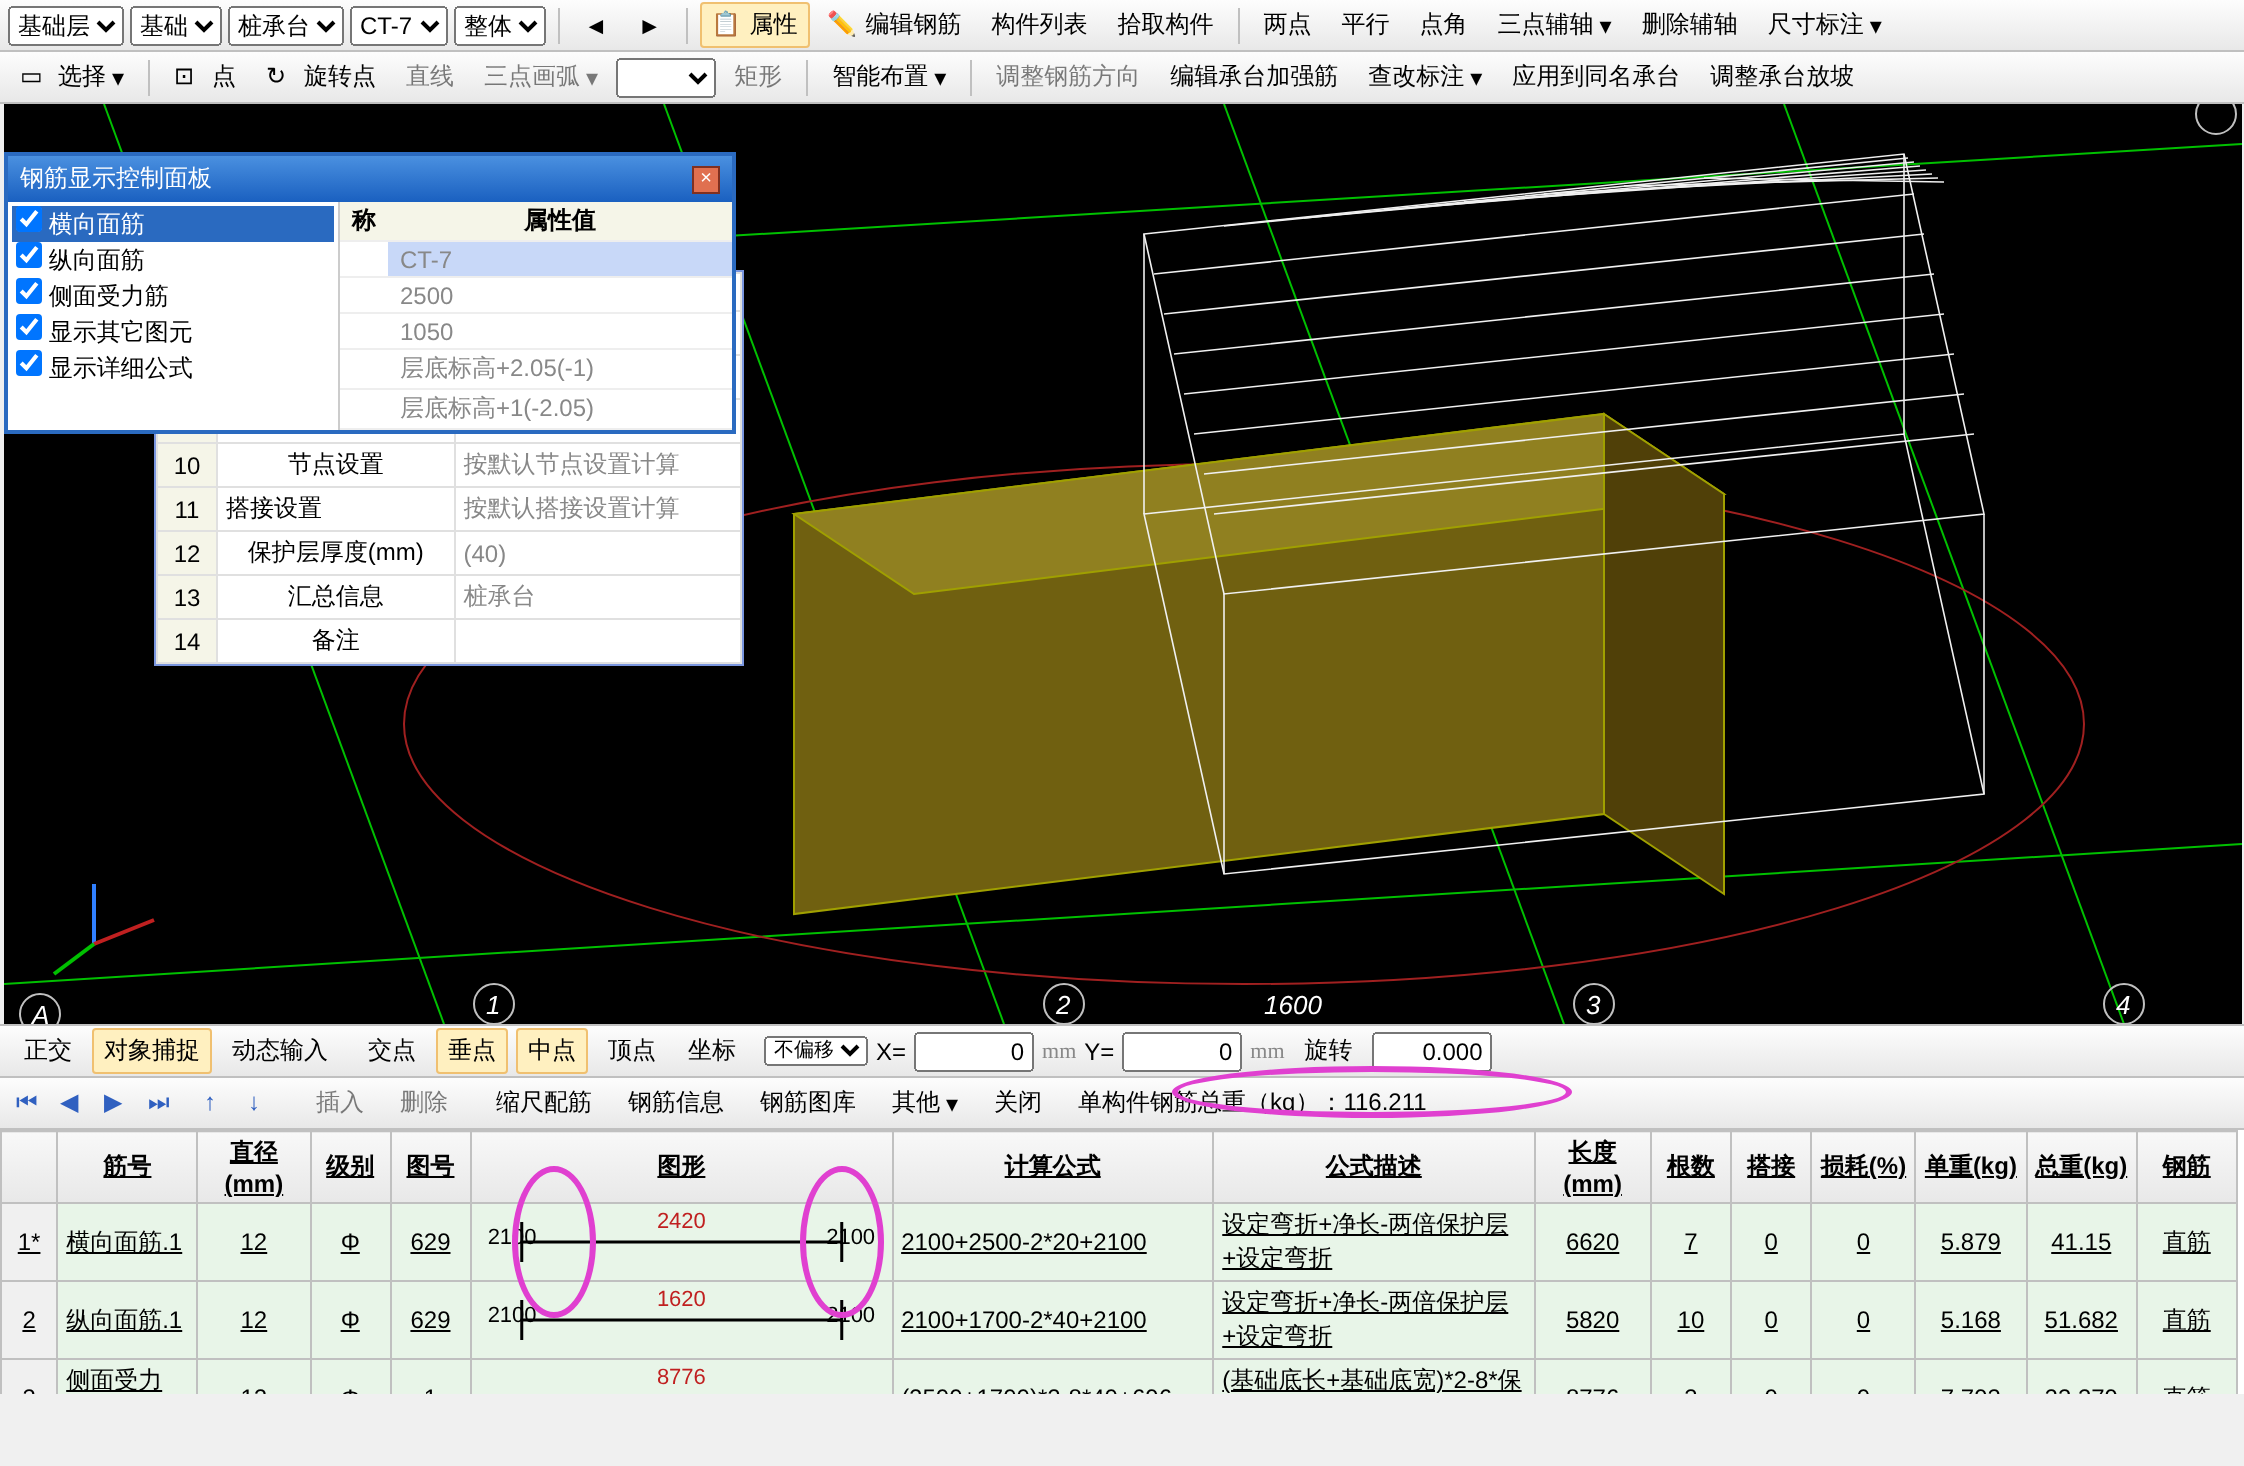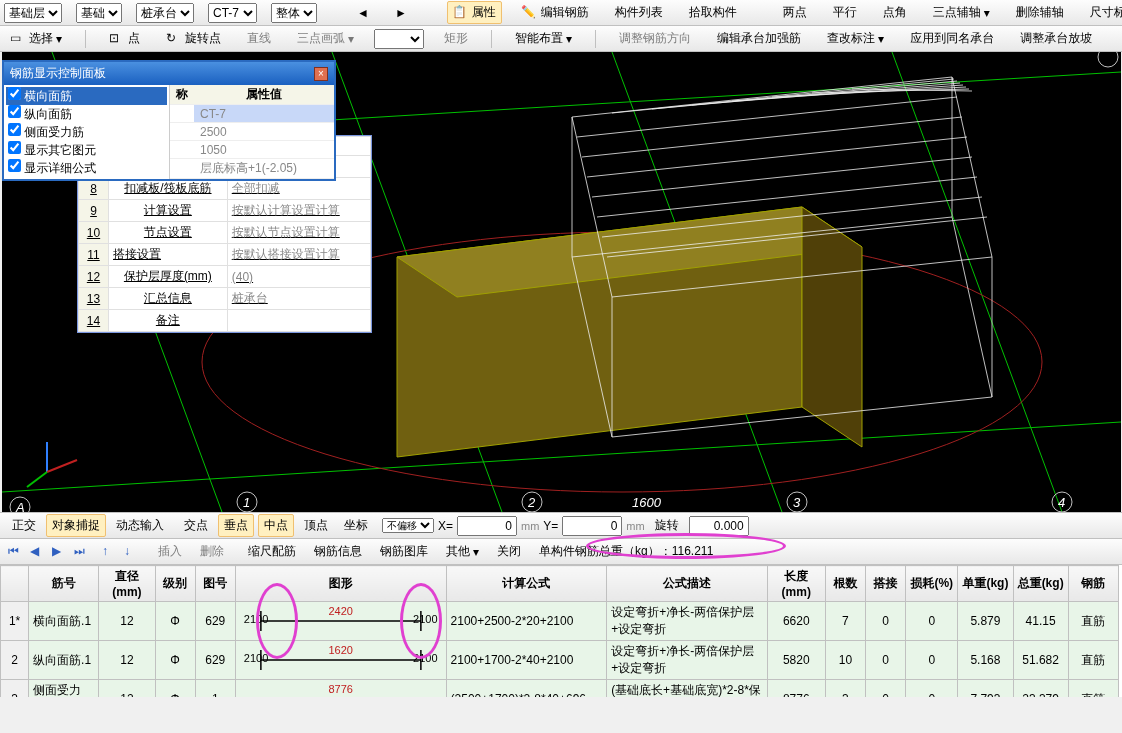--- a/index.html
+++ b/index.html
@@ -1,61 +1,61 @@
 <!DOCTYPE html>
 <html><head>
 <meta charset="utf-8">
 <style>
 * { box-sizing: border-box; margin: 0; padding: 0; font-family: "Microsoft YaHei", Arial, sans-serif; }
 body { width: 1122px; height: 733px; background: #f0f0f0; overflow: hidden; font-size: 12px; }
 
 
-.toolbar { display: flex; align-items: center; padding: 2px 4px; background: linear-gradient(#fdfdfd,#e8e8e8); border-bottom: 1px solid #c0c0c0; gap: 14px; height: 26px; }
+.toolbar { display: flex; align-items: center; padding: 2px 4px; background: linear-gradient(#fdfdfd,#e8e8e8); border-bottom: 1px solid #c0c0c0; gap: 3px; height: 26px; }
 .toolbar .sep { width: 1px; height: 18px; background: #c0c0c0; margin: 0 3px; }
 .tb-btn { display: inline-flex; align-items: center; padding: 2px 5px; border: 1px solid transparent; border-radius: 2px; cursor: pointer; gap: 3px; white-space: nowrap; }
 .tb-btn.active { border-color: #f0c070; background: #fff0c0; }
 .tb-select { font-size: 12px; height: 20px; }
 .icon { width: 16px; height: 16px; display: inline-block; }
 
 
 .viewport { position: relative; width: 1119px; height: 460px; background: #000; margin-left: 2px; }
 .viewport svg { position: absolute; top: 0; left: 0; }
 
 
 .prop-panel { position: absolute; left: 75px; top: 83px; width: 295px; background: #fff; border: 1px solid #7a96df; }
-.prop-table { width: 100%; border-collapse: collapse; font-size: 12px; text-decoration: underline; }
+.prop-table { width: 100%; border-collapse: collapse; font-size: 12px; }
 .prop-table th, .prop-table td { border: 1px solid #e0e0e0; padding: 2px 4px; height: 18px; text-align: left; }
 .prop-table td.num { text-align: center; background: #f5f5e8; width: 30px; }
 
 
-.rebar-panel { position: absolute; left: 2px; top: 60px; width: 334px; border: 2px solid #2a6ac0; background: #fff; z-index: 10; }
+.rebar-panel { position: absolute; left: 2px; top: 76px; width: 366px; border: 2px solid #2a6ac0; background: #fff; z-index: 10; }
 .rebar-panel .titlebar { background: linear-gradient(#4a90e0,#1a60c0); color: #fff; padding: 3px 6px; font-size: 12px; display:flex; justify-content:space-between; align-items:center; }
 .rebar-panel .titlebar .close { width:14px; height:14px; background:#e07050; border:1px solid #803020; color:#fff; font-size:10px; line-height:12px; text-align:center; cursor:pointer; }
 .rebar-panel .body { display:flex; }
 .rebar-panel .checks { width: 166px; padding: 2px; border-right:1px solid #ccc; }
 .rebar-panel .checks label { display:block; padding:0 2px; }
 .rebar-panel .propvals { flex:1; }
 .rebar-panel .propvals table { width:100%; border-collapse:collapse; }
 .rebar-panel .propvals th, .rebar-panel .propvals td { border-bottom:1px solid #eee; padding:1px 6px; height:18px; font-size:12px; }
 .rebar-panel .propvals th { background:#f5f5e8; text-align:center; }
 
 
 .status1 { display:flex; align-items:center; gap:4px; padding:2px 6px; background:linear-gradient(#fdfdfd,#e8e8e8); border-top:1px solid #c0c0c0; height:26px; }
 .status1 input[type=text] { width:60px; font-size:12px; text-align:right; padding:1px 3px; }
-.status1 .unit { color:#888; font-size:11px; }
+.status1 .unit { color:#888; font-size:11px;font-family:Liberation Serif, serif; }
 .status1 .combo { font-size:10px; }
 
 
 .navbar { display:flex; align-items:center; gap:6px; padding:2px 8px; background:linear-gradient(#fdfdfd,#e8e8e8); border-top:1px solid #c0c0c0; height:26px; }
 .navbar .navbtn { width:16px; height:16px; color:#3060c0; cursor:pointer; }
 .summary { margin-left:6px; }
 .ellipse { position:absolute; border:3px solid #e040d0; border-radius:50%; pointer-events:none; }
 
 
-.results-wrap { position:relative; height:133px; overflow:auto; background:#fff; border-top:1px solid #c0c0c0; }
+.results-wrap { position:relative; height:133px; overflow:auto; background:#fff; border-top:1px solid #c0c0c0;text-decoration:underline; }
 .results { border-collapse:collapse; font-size:12px; width:1119px; table-layout:fixed; }
 .results th, .results td { border:1px solid #c0c0c0; padding:2px 4px; text-align:center; overflow:hidden; }
 .results th { background:linear-gradient(#f8f8f8,#e8e8e8); height:20px; }
 .results td { background:#e8f5e8; height:32px; }
 .results td.row-head { background:#f0f0f0; }
 .results td.left { text-align:left; }
 .shape-cell { position:relative; height:32px; }
 .shape-cell svg { width:100%; height:100%; }
 .shape-cell .dim { position:absolute; font-size:11px; }
 .shape-cell .red { color:#c02020; }
@@ -289,20 +289,24 @@
               <td></td>
               <td style="color: rgb(136, 136, 136); background: rgb(200, 216, 248);">CT-7</td>
             </tr>
             <tr>
               <td></td>
               <td style="color:#888">2500</td>
             </tr>
             <tr>
               <td></td>
               <td style="color:#888">1050</td>
+            </tr>
+            <tr>
+              <td></td>
+              <td style="color:#888">层底标高+2.05(-1)</td>
             </tr>
             <tr>
               <td></td>
               <td style="color:#888">层底标高+1(-2.05)</td>
             </tr>
           </tbody>
       </table>
     </div>
   </div>
 </div>

